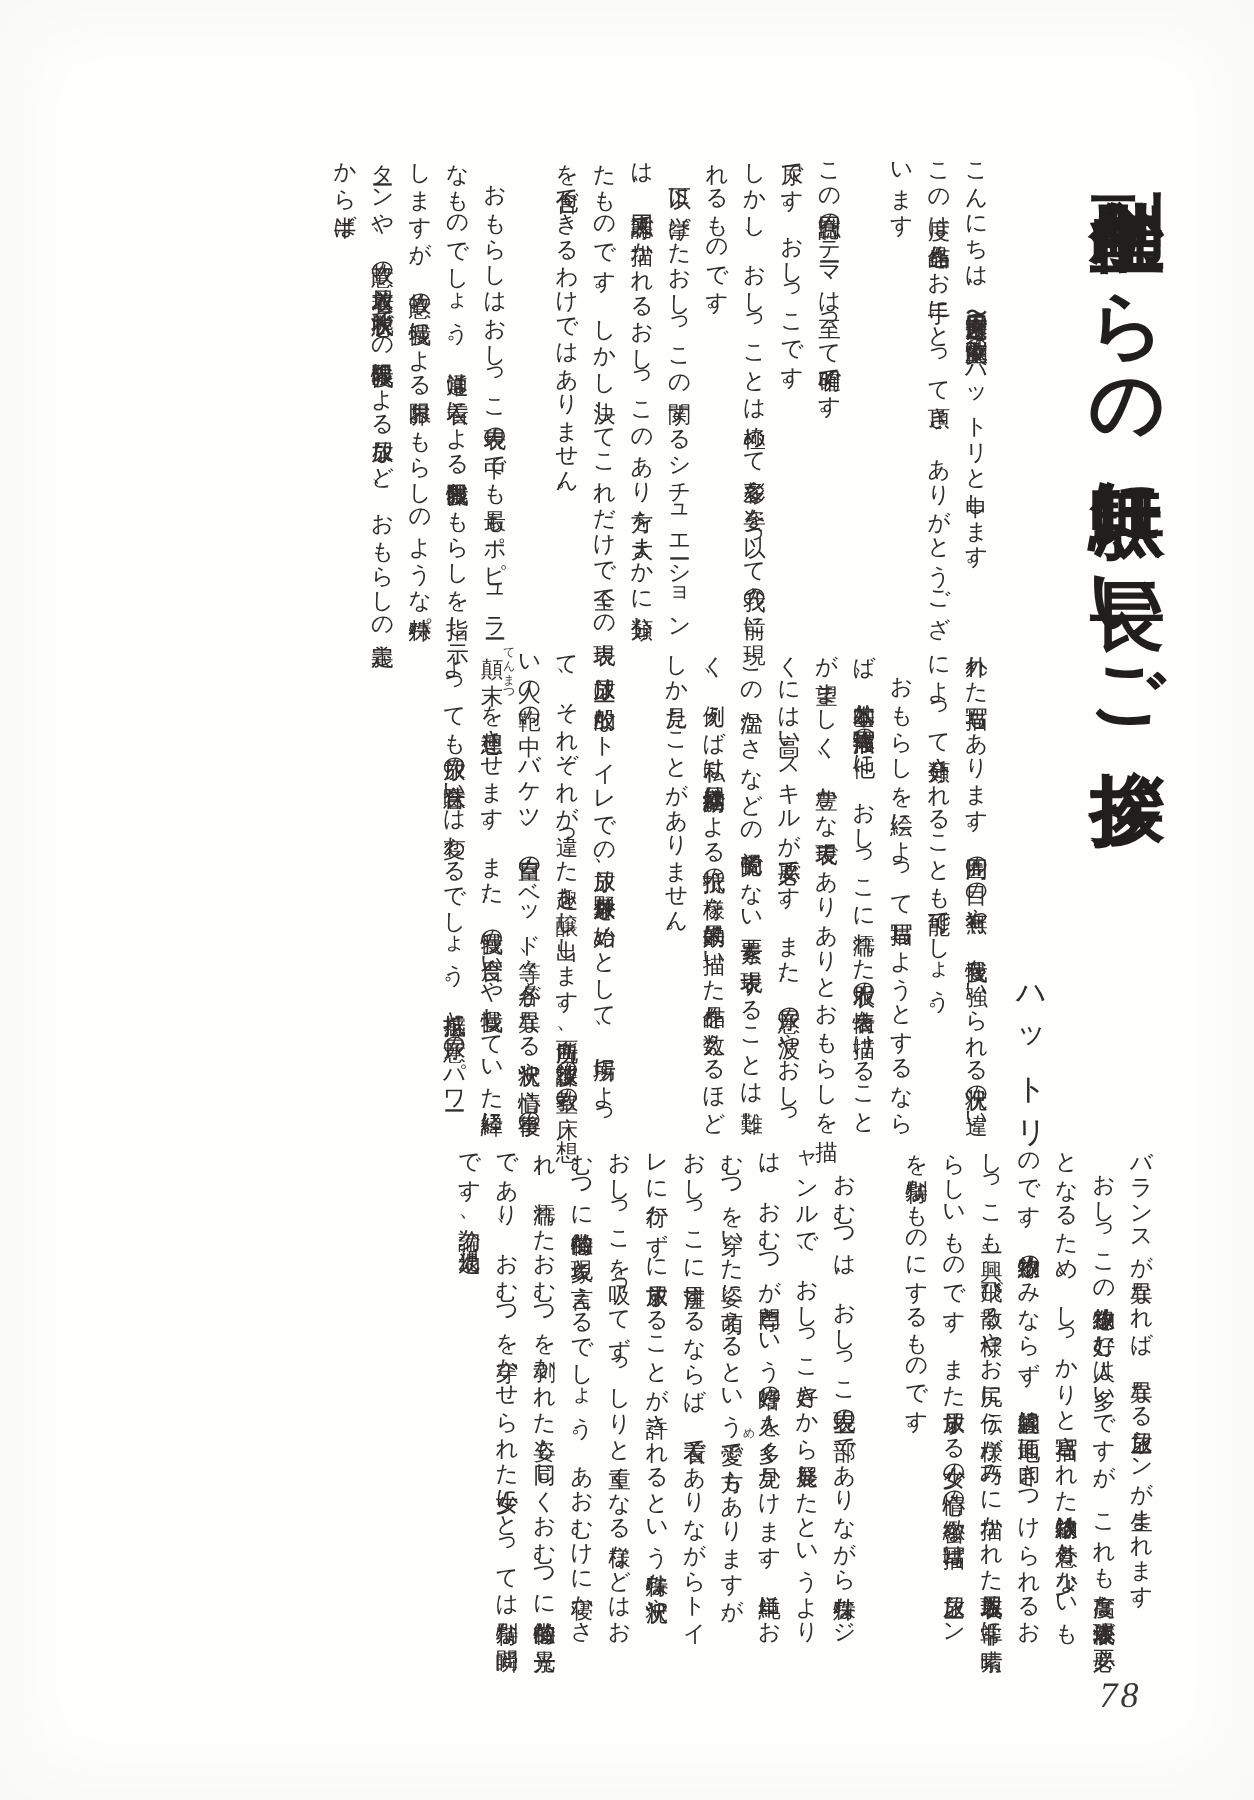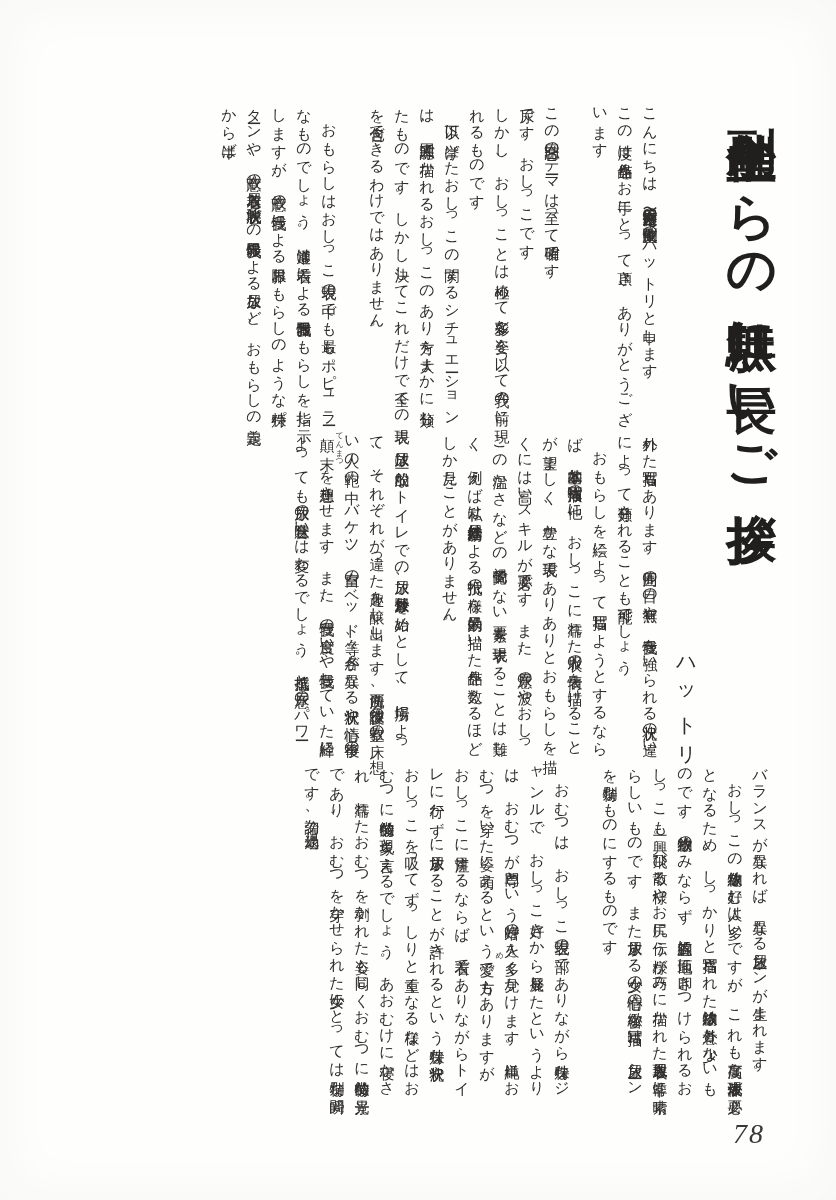--- a/index.html
+++ b/index.html
@@ -59,21 +59,21 @@
   ruby rt {
     font-size: 8px;
     letter-spacing: 0;
     color: #46443f;
   }
   
   .page-number {
     position: absolute;
     top: 1118px;
     left: 733px;
-    font-size: 28px;
+    font-size: 24px;
     font-style: italic;
     letter-spacing: 2px;
     color: #3a3835;
   }
 </style>
 </head>
 <body>
 
 <div class="page">
 

